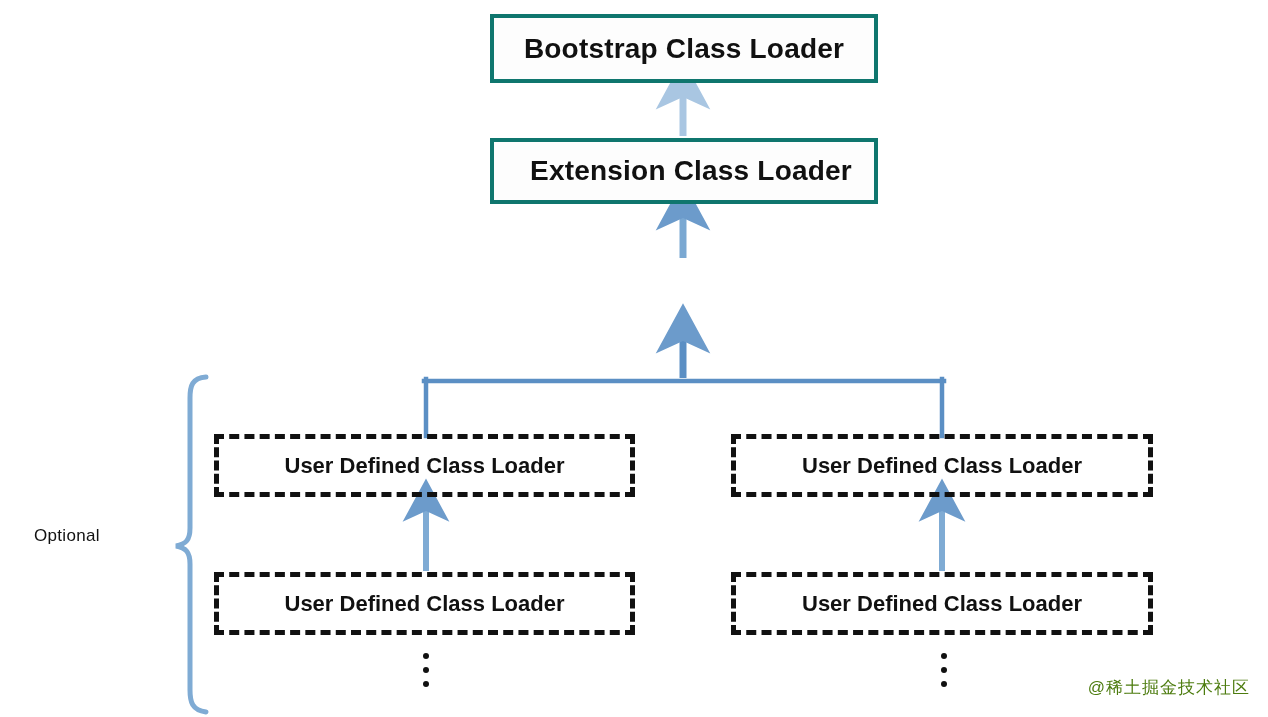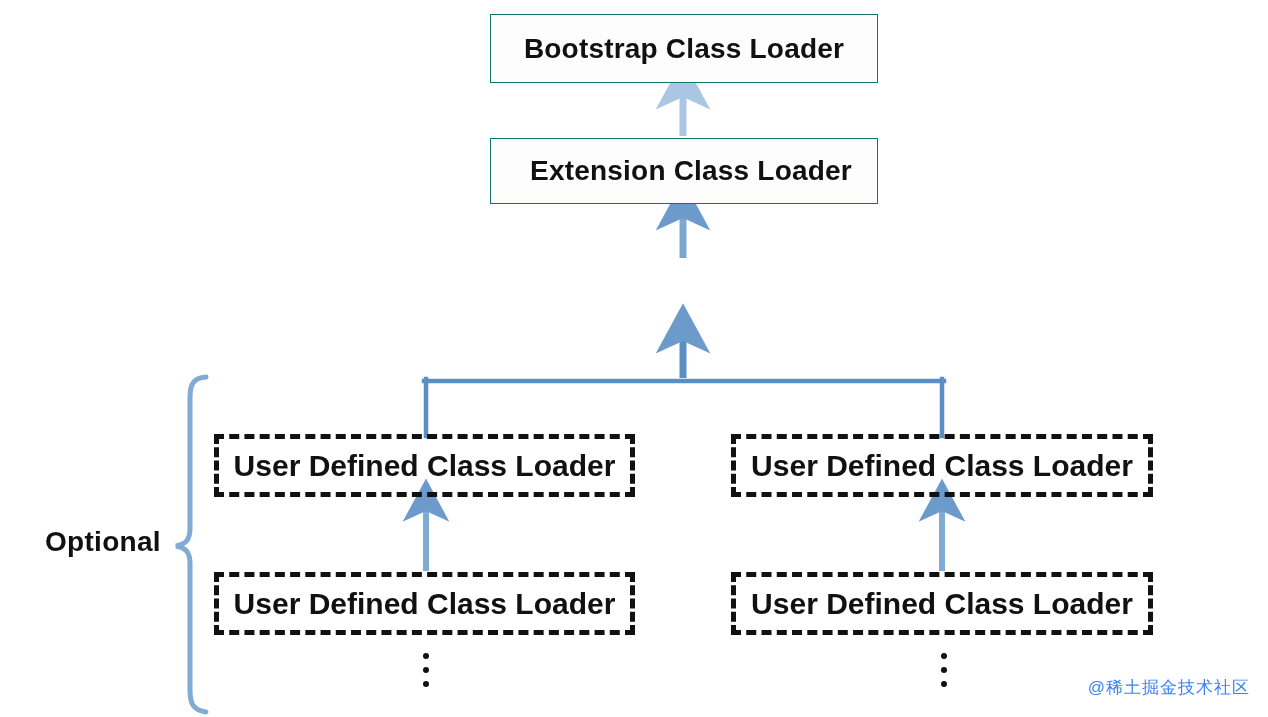--- a/index.html
+++ b/index.html
@@ -15,21 +15,21 @@
     width: 1268px;
     height: 717px;
     background: #ffffff;
     overflow: hidden;
   }
 
   
   .solid-box {
     position: absolute;
     box-sizing: border-box;
-    border: 1px solid #0f766e;
+    border: 4px solid #0f766e;
     background: #fdfdfd;
     display: flex;
     align-items: center;
     justify-content: center;
     color: #111111;
     font-weight: bold;
     letter-spacing: 0.2px;
     white-space: nowrap;
     text-align: center;
   }
@@ -41,46 +41,45 @@
   .dashed-box {
     position: absolute;
     box-sizing: border-box;
     border: 5px dashed #111111;
     background: transparent;
     display: flex;
     align-items: center;
     justify-content: center;
     color: #111111;
     font-weight: bold;
-    font-size: 30px;
+    font-size: 22px;
     white-space: nowrap;
   }
   #udcl-1 { left: 214px; top: 434px; width: 421px; height: 63px; }
   #udcl-2 { left: 731px; top: 434px; width: 422px; height: 63px; }
   #udcl-3 { left: 214px; top: 572px; width: 421px; height: 63px; }
   #udcl-4 { left: 731px; top: 572px; width: 422px; height: 63px; }
 
   
   #wires {
     position: absolute;
     left: 0; top: 0;
     width: 1268px; height: 717px;
     pointer-events: none;
   }
 
   
   #optional-label {
     position: absolute;
     left: 34px;
     top: 526px;
-    font-size: 28px;
-    font-weight: bold;
+    font-size: 17px;
+    font-weight: normal;
     color: #111111;
     letter-spacing: 0.3px;
-    margin-left: 11px;
   }
 
   
   .vdots {
     position: absolute;
     width: 10px;
     display: flex;
     flex-direction: column;
     align-items: center;
     gap: 8px;
@@ -94,21 +93,21 @@
   }
   #dots-left  { left: 421px; top: 653px; }
   #dots-right { left: 939px; top: 653px; }
 
   
   #watermark {
     position: absolute;
     right: 18px;
     bottom: 18px;
     font-size: 17px;
-    color: #3b82f6;
+    color: #4d7c0f;
     letter-spacing: 1px;
     user-select: none;
   }
 </style>
 </head>
 <body>
 
 <div id="canvas">
 
   <svg id="wires" viewBox="0 0 1268 717" xmlns="http://www.w3.org/2000/svg">

